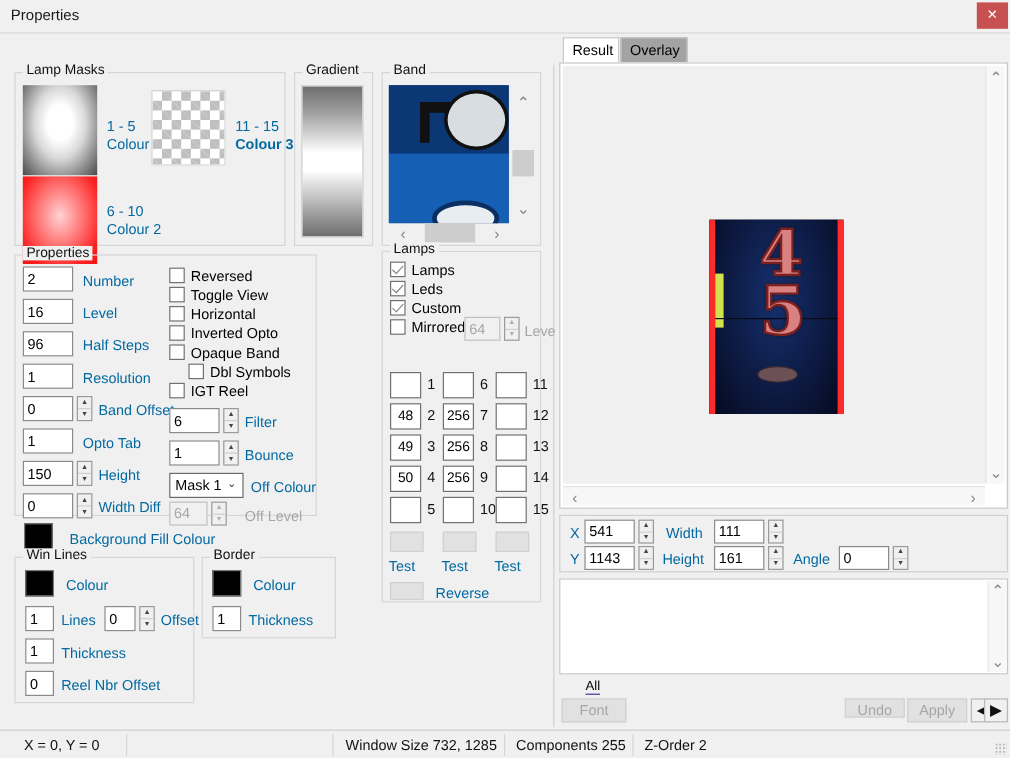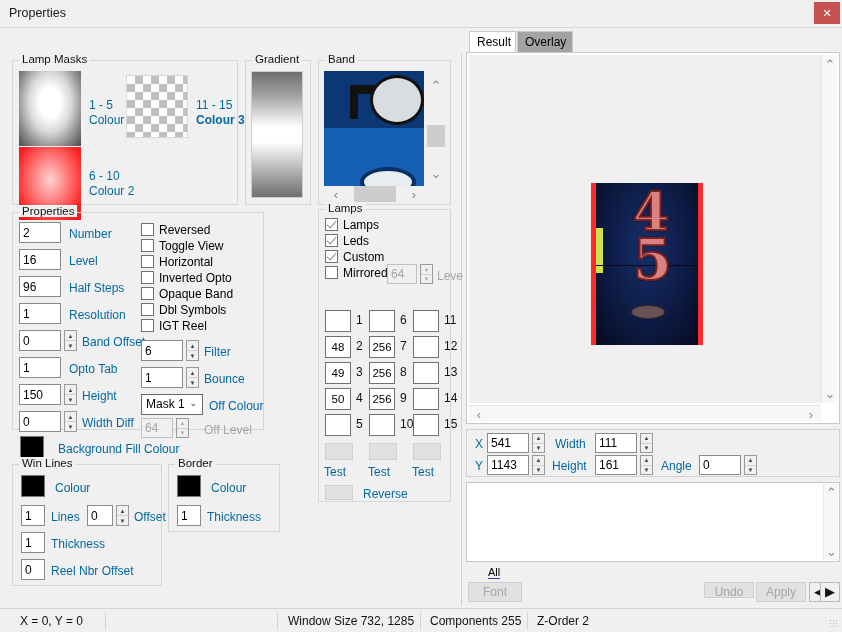--- a/index.html
+++ b/index.html
@@ -341,21 +341,21 @@
       </div>
       <div class="cb" style="left:128px; top:42px;">
         <span class="box"></span><span>Horizontal</span>
       </div>
       <div class="cb" style="left:128px; top:58px;">
         <span class="box"></span><span>Inverted Opto</span>
       </div>
       <div class="cb" style="left:128px; top:74px;">
         <span class="box"></span><span>Opaque Band</span>
       </div>
-      <div class="cb" style="left:128px; top:90px;text-align:center;">
+      <div class="cb" style="left:144px; top:90px;text-align:center;">
         <span class="box"></span><span>Dbl Symbols</span>
       </div>
       <div class="cb" style="left:128px; top:106px;">
         <span class="box"></span><span>IGT Reel</span>
       </div>
 
       <input class="txt" style="left: 128px; top: 127px; width: 42px; height: 21px;" value="6">
       <div class="spin" style="left:173px; top:127px; height:21px;">
           <div>▲</div>
           <div>▼</div>

